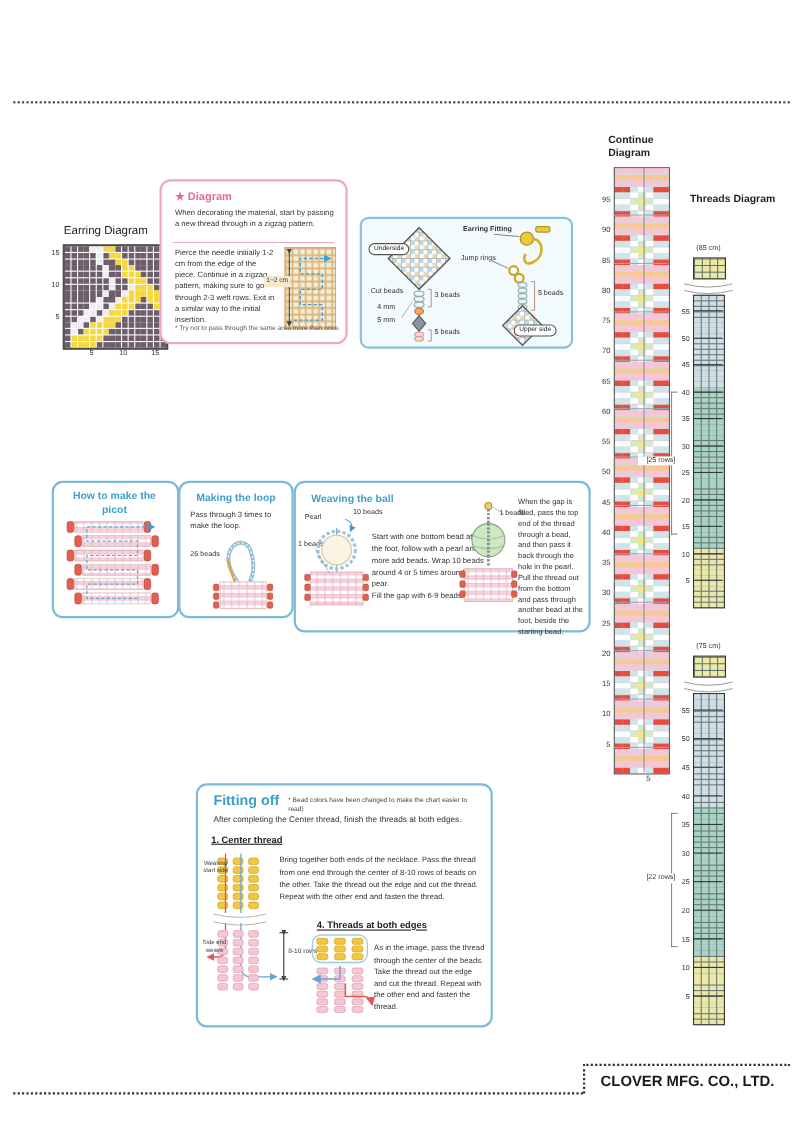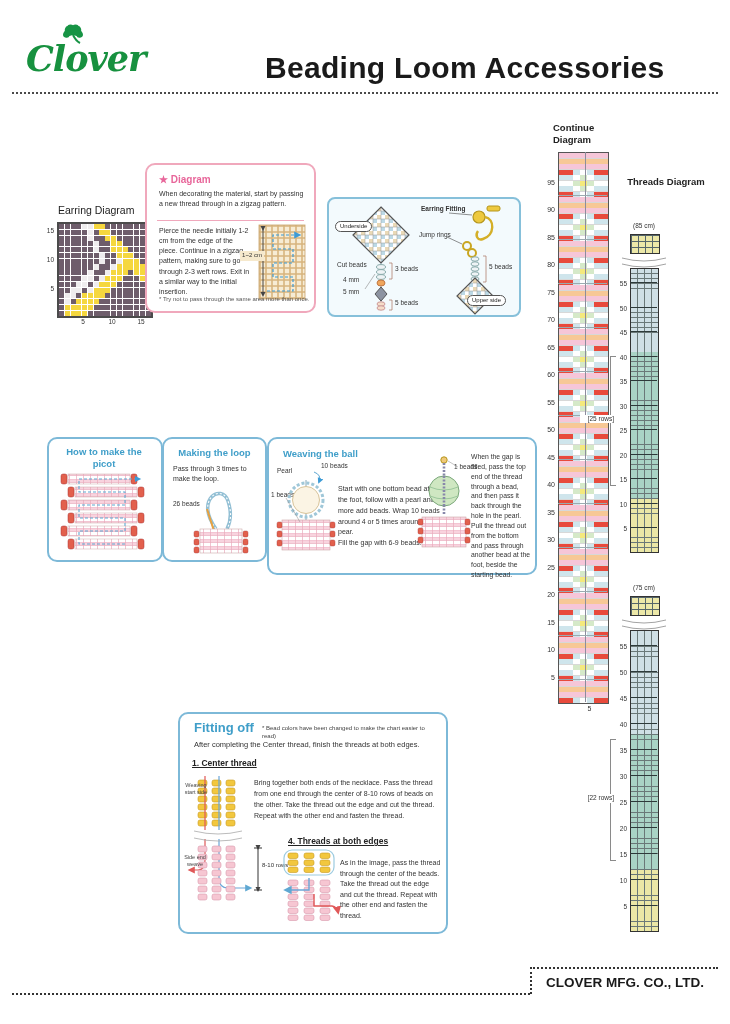--- a/index.html
+++ b/index.html
@@ -52,44 +52,20 @@
         <path d="M0 0 L6 3 L0 6 Z" fill="#3d9bd6"></path>
       </marker>
   <marker id="mk" markerWidth="6" markerHeight="6" refX="3" refY="2.5" orient="auto">
         <path d="M0 0 L5 2.5 L0 5 Z" fill="#444"></path>
       </marker>
 </defs>
 </svg>
 
 <div id="page">
 
-  <div class="t" style="left:26px;top:30px;width:170px;height:60px;">
-    <svg width="26" height="26" style="left:34px;top:-10px;">
-      <g fill="#179445">
-        <g transform="rotate(-70 13 14)">
-            <circle cx="10.5" cy="8" r="3.4"></circle>
-            <circle cx="15.5" cy="8" r="3.4"></circle>
-            <path d="M7.3 8 L13 15.5 L18.7 8 Z"></path>
-          </g>
-        <g transform="rotate(0 13 14)">
-            <circle cx="10.5" cy="8" r="3.4"></circle>
-            <circle cx="15.5" cy="8" r="3.4"></circle>
-            <path d="M7.3 8 L13 15.5 L18.7 8 Z"></path>
-          </g>
-        <g transform="rotate(70 13 14)">
-            <circle cx="10.5" cy="8" r="3.4"></circle>
-            <circle cx="15.5" cy="8" r="3.4"></circle>
-            <path d="M7.3 8 L13 15.5 L18.7 8 Z"></path>
-          </g>
-      </g>
-      <path d="M13 15 q 3 6 7 8" stroke="#179445" stroke-width="2" fill="none"></path>
-    </svg>
-    <span class="t" style="left:0;top:8px;font:italic bold 35px 'DejaVu Serif',serif;color:#17913f;letter-spacing:-1px;">Clover</span>
-  </div>
-  <div class="t" style="left:265px;top:48px;width:445px;font-size:30px;font-weight:bold;color:#1a1a1a;letter-spacing:0.3px;">Beading Loom Accessories</div>
   <div class="dotted" style="left:12px;top:92px;width:706px;border-top:2.5px dotted #4a4a4a;"></div>
 
   <div class="t" style="left:40px;top:204px;width:130px;height:130px;">
     <span class="t diag-title" style="left:18px;top:0;width:100px;font-weight:normal;font-size:10.5px;">Earring Diagram</span>
     <div class="gridhost" style="left: 17px; top: 18px; border: 2px solid rgb(75, 75, 75); display: grid; grid-template-columns: repeat(16, 5.1px); grid-auto-rows: 5.1px; gap: 0.7px; background: rgb(255, 255, 255);">
         <div style="background: rgb(110, 93, 107);"></div>
         <div style="background: rgb(110, 93, 107);"></div>
         <div style="background: rgb(110, 93, 107);"></div>
         <div style="background: rgb(110, 93, 107);"></div>
         <div style="background: rgb(239, 237, 238);"></div>

